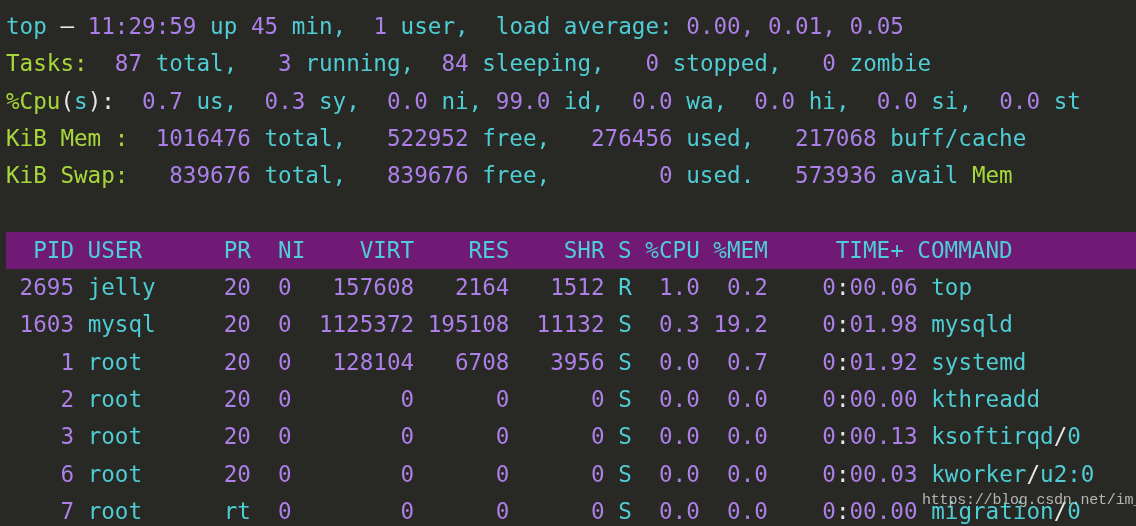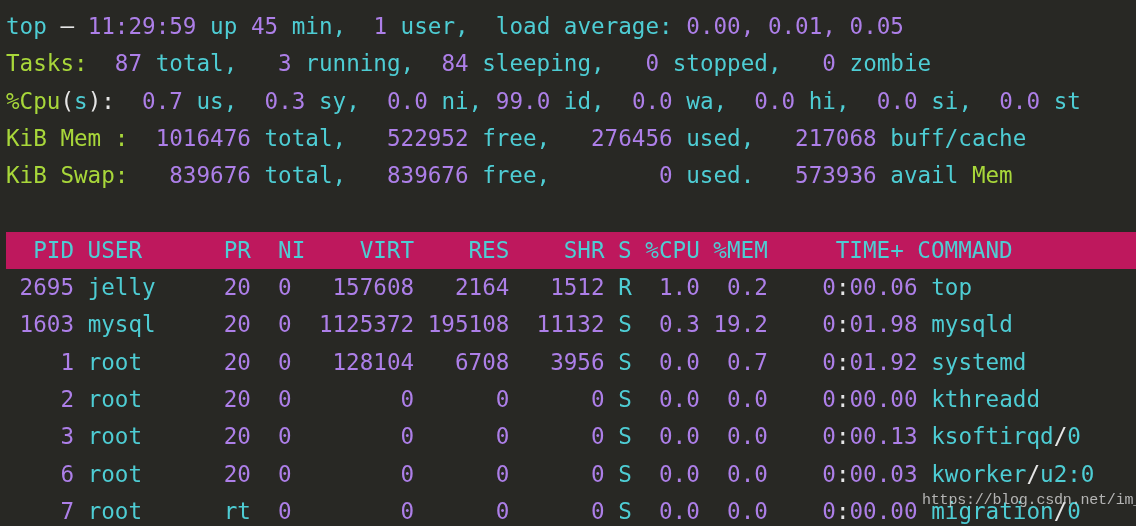--- a/index.html
+++ b/index.html
@@ -32,21 +32,21 @@
   .blank { color: transparent; }
 
   
   .c-label   { color: #a8d73a; text-align: right; }   
   .c-text    { color: #4ecdd4; }   
   .c-num     { color: #ad7fe8; }   
   .c-punc    { color: #e6e6e6; }   
   .c-cmd     { color: #4ecdd4; }   
 
   #header-row {
-    background: #be185d;
+    background: #701a75;
     display: inline-block;
     min-width: 1130px;
   }
 
   #watermark {
     position: absolute;
     left: 922px;
     top: 492px;
     font-family: Liberation Mono, monospace;
     font-size: 15px;

